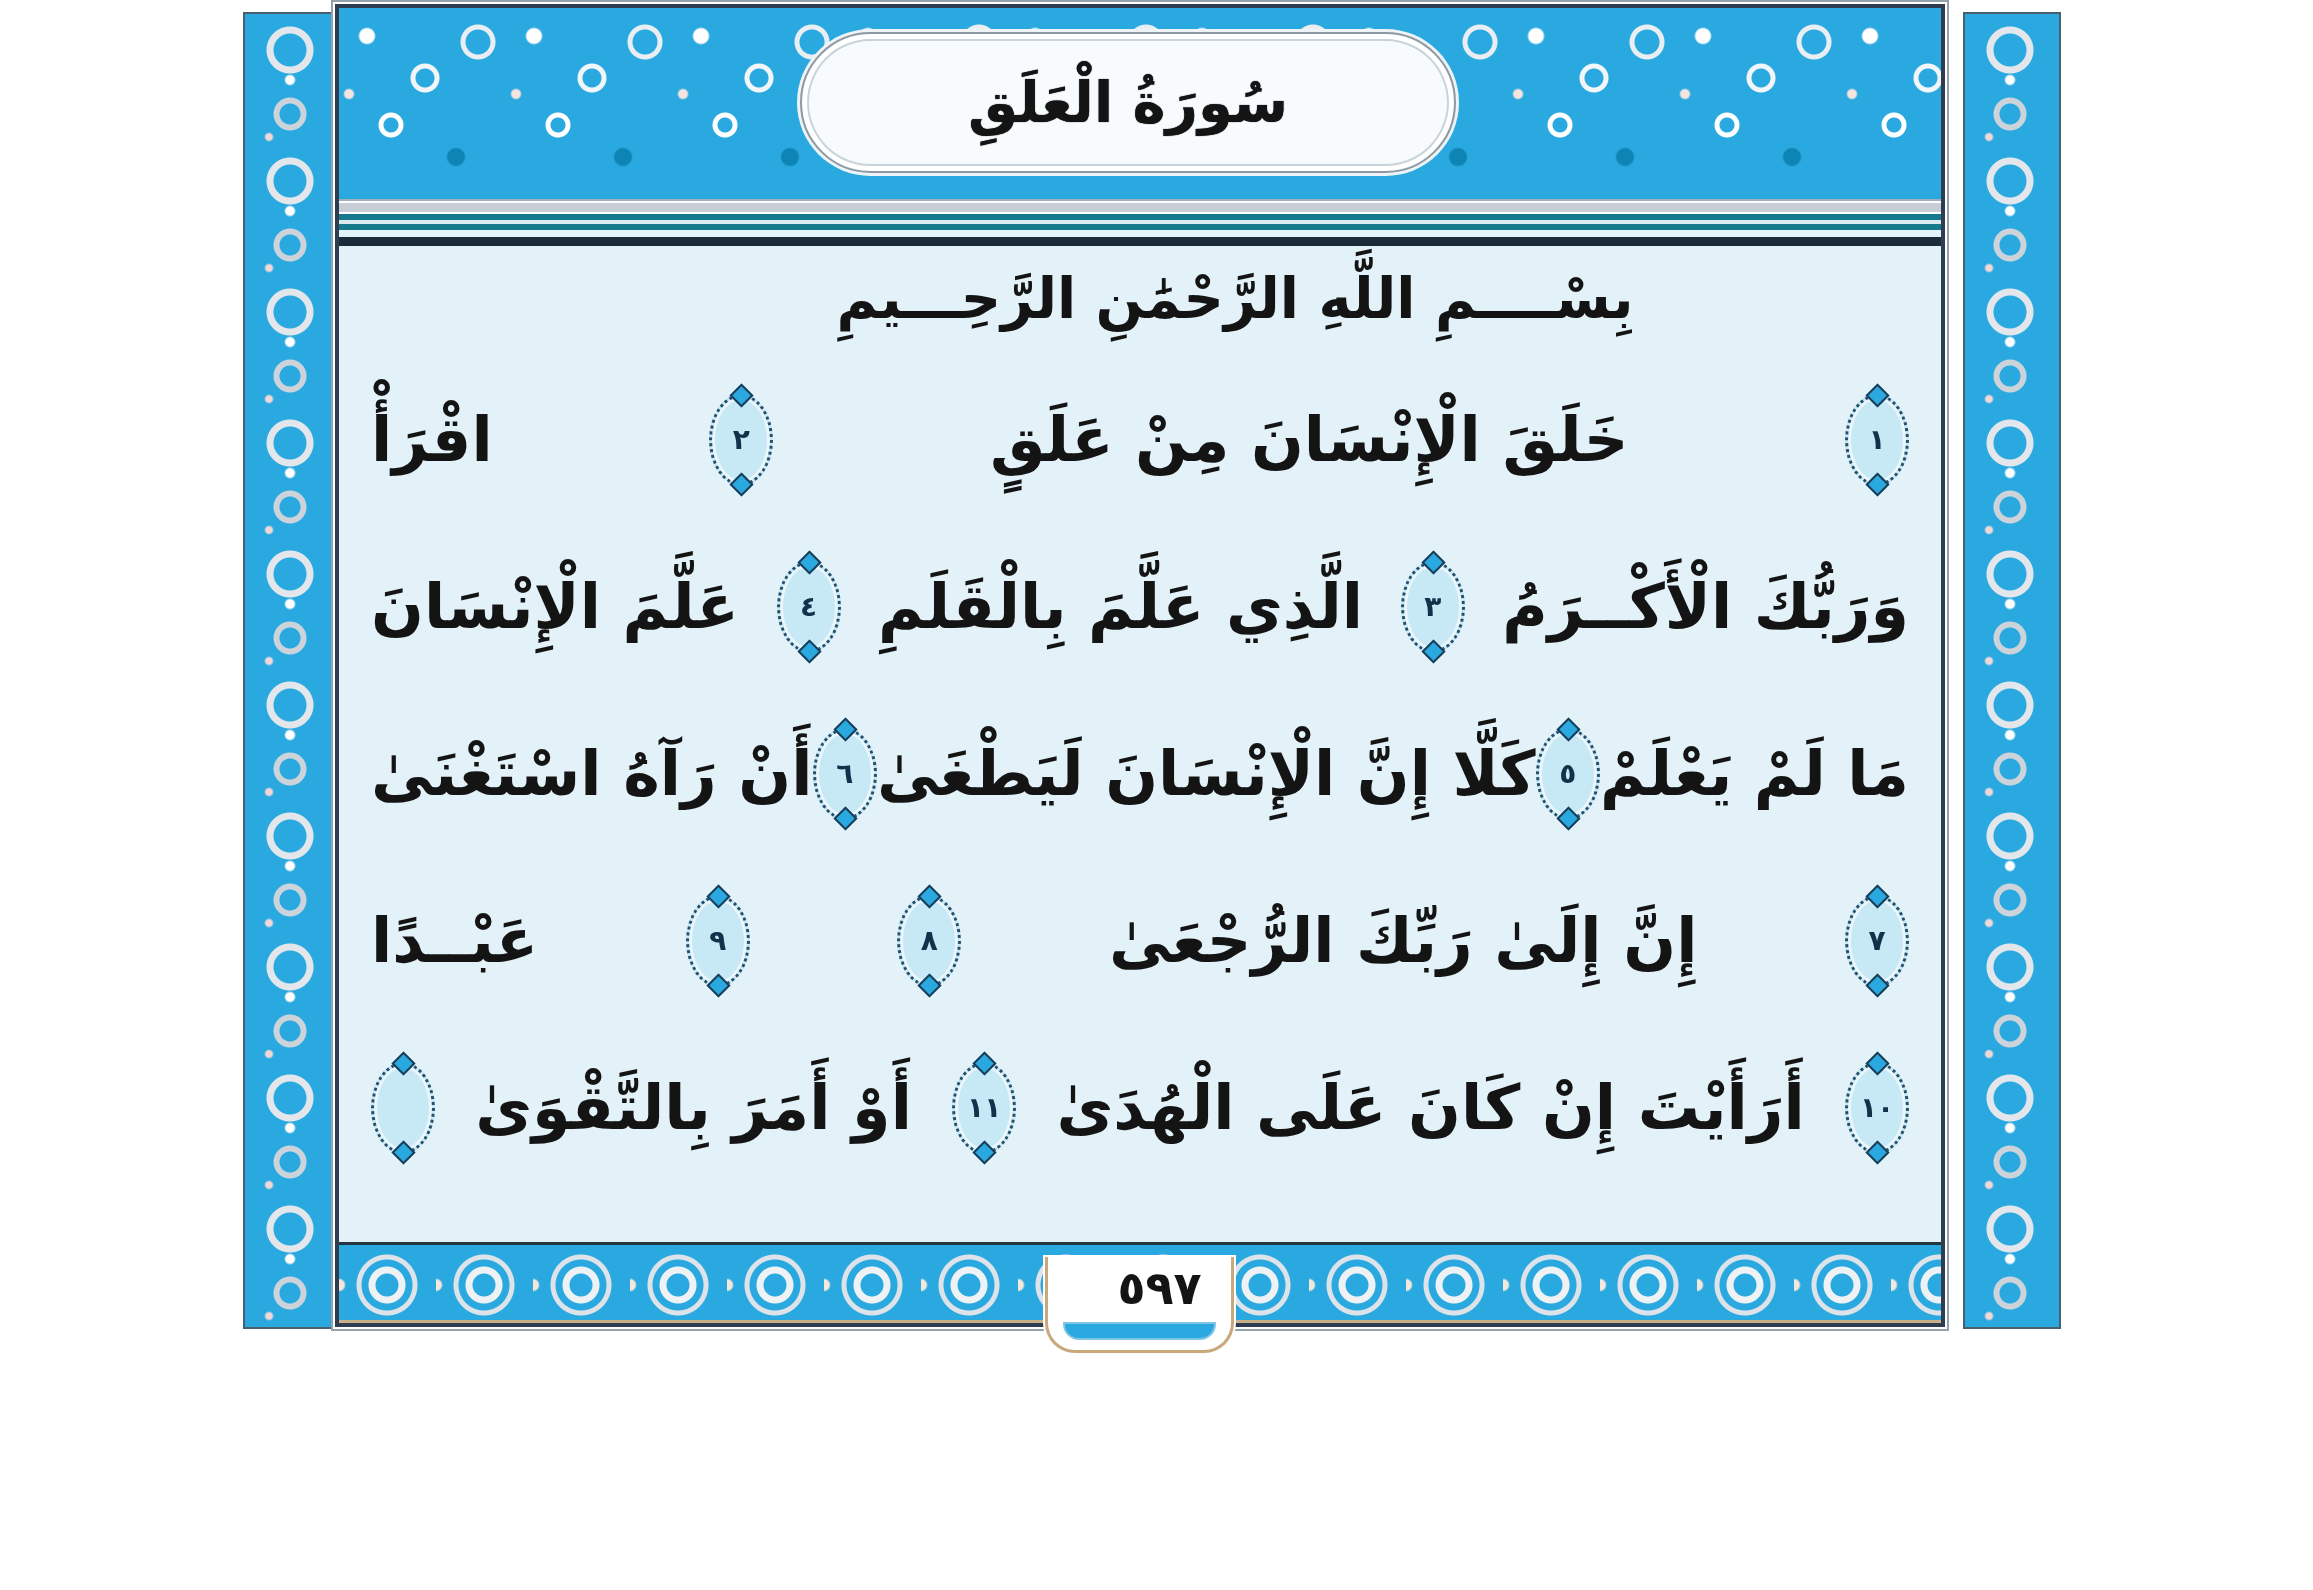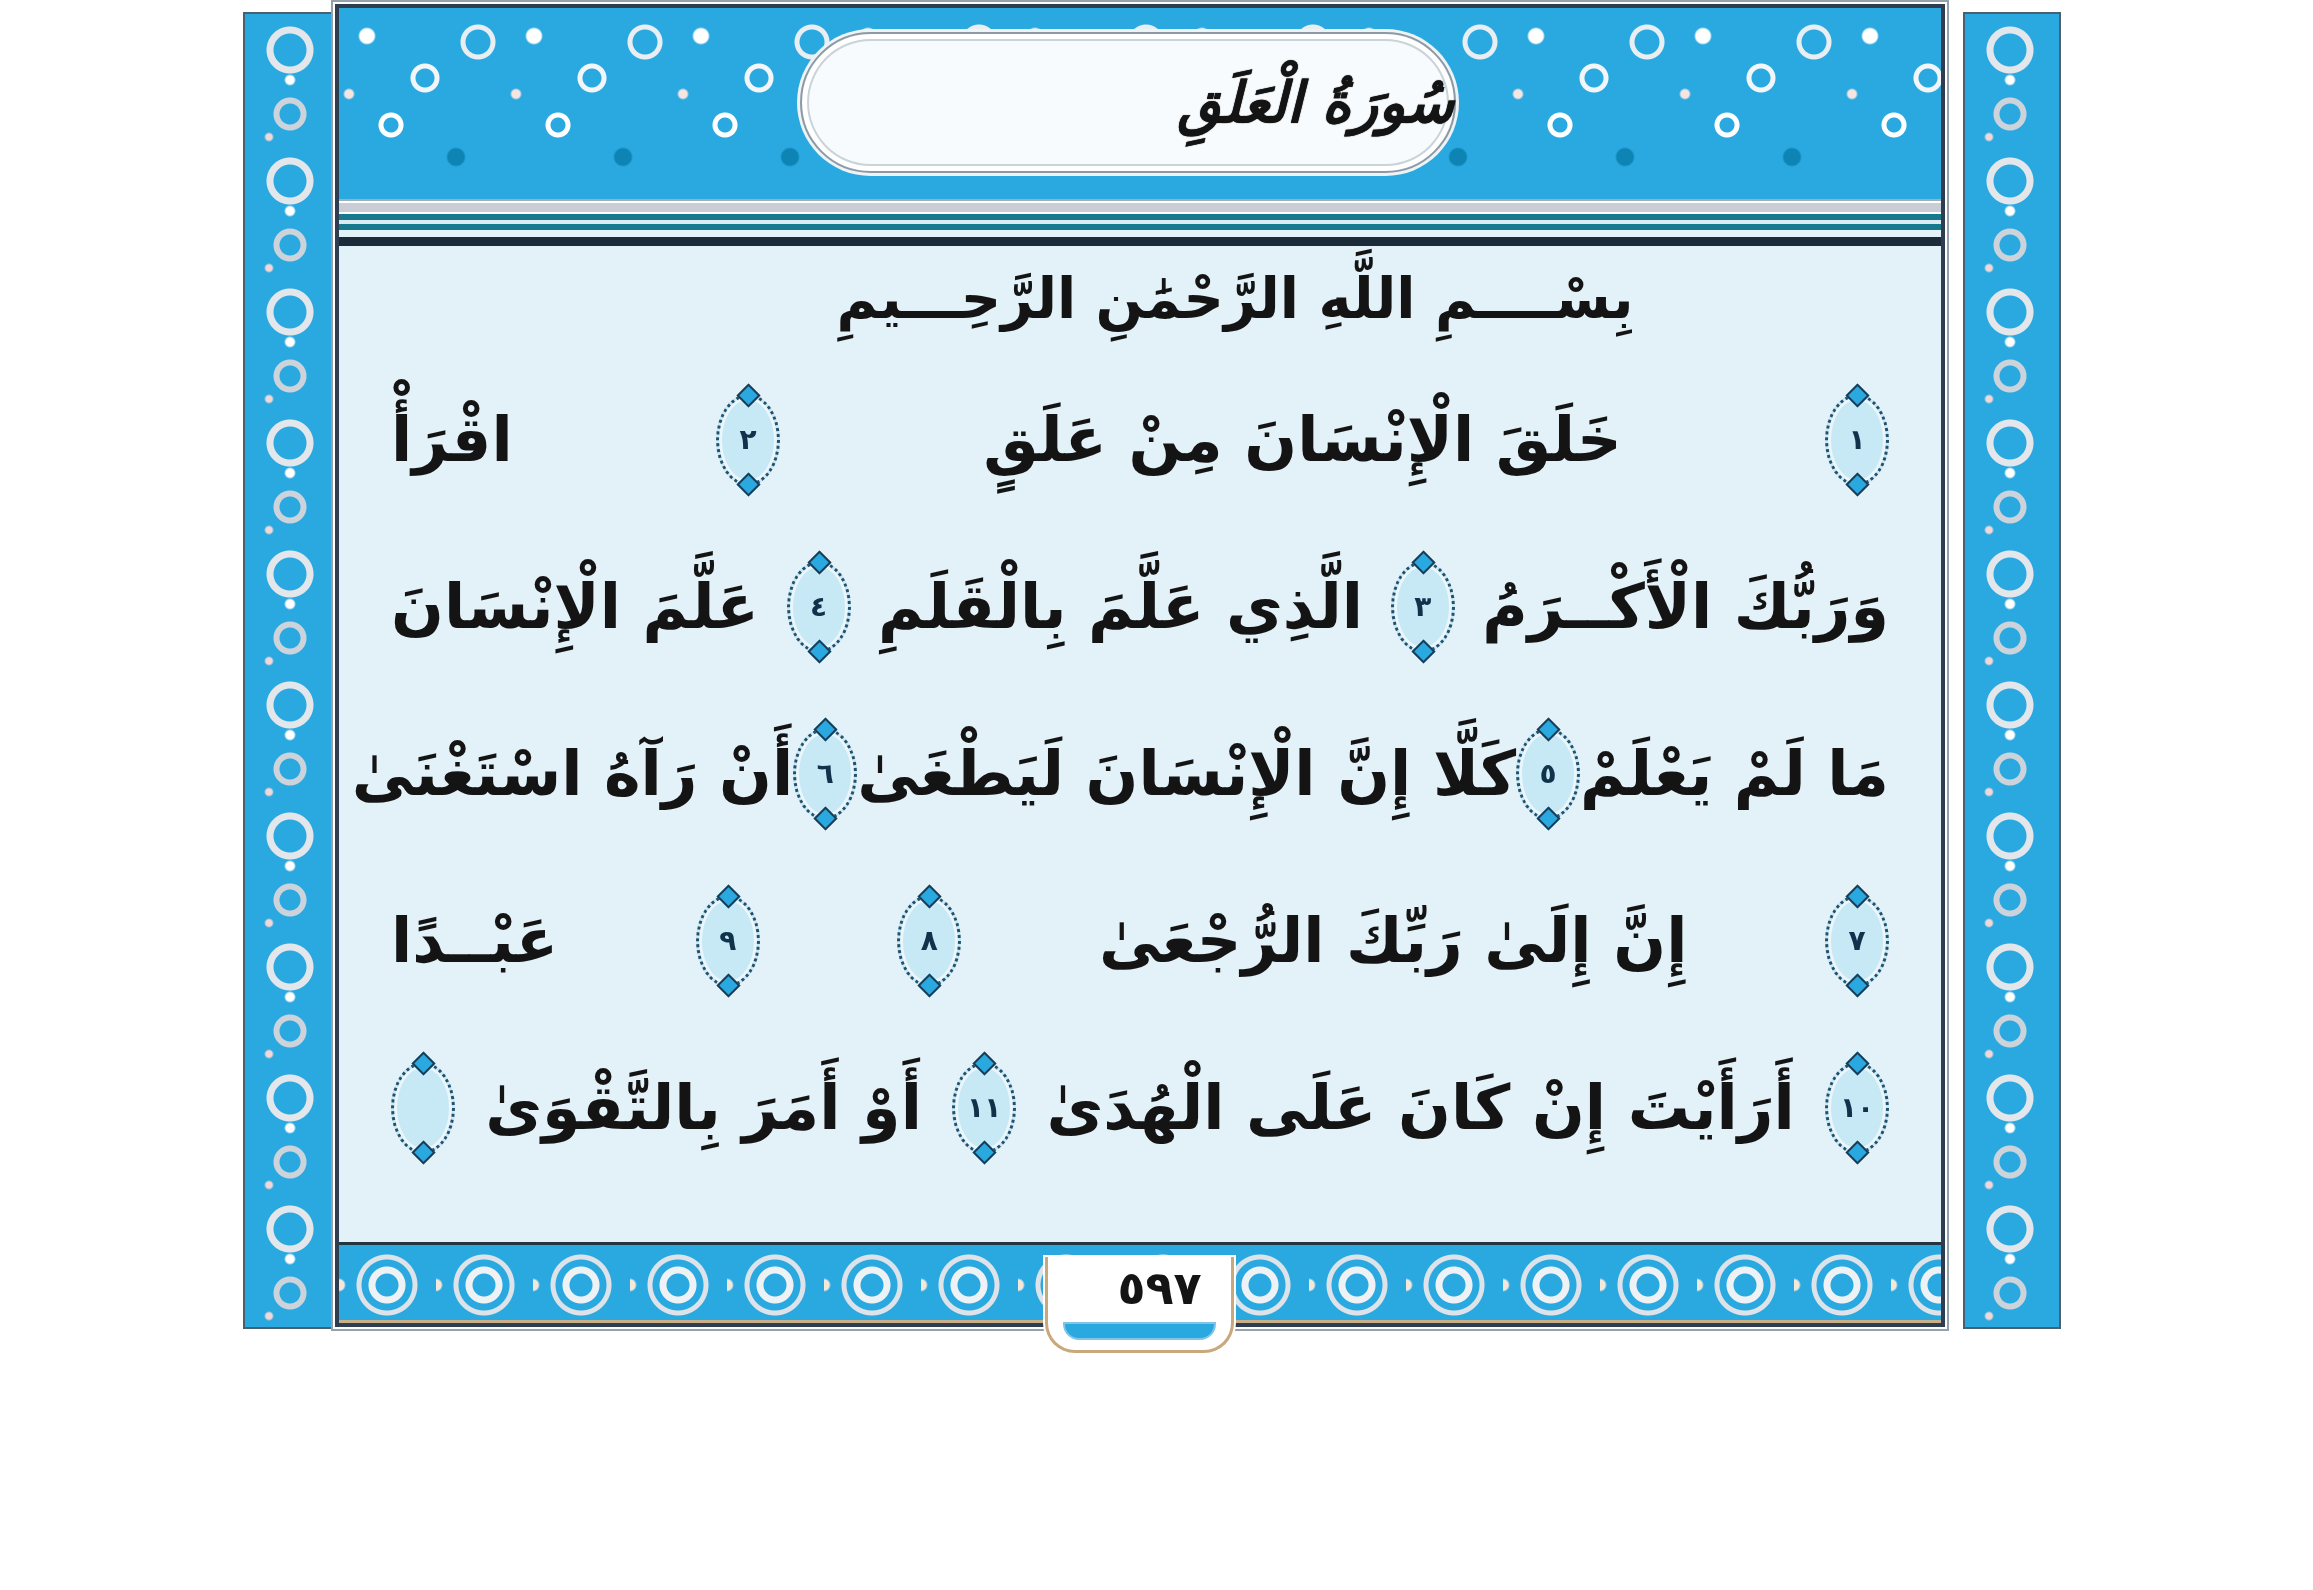--- a/index.html
+++ b/index.html
@@ -51,40 +51,40 @@
       radial-gradient(circle at 117px 149px, var(--border_cyan_dark) 8px, rgba(255,255,255,0) 10px),
       radial-gradient(circle at 10px 86px, #f6e4e0 4px, rgba(255,255,255,0) 6px);
     background-size:167px 175px;
     border-bottom:2px solid #9fb0ba;
   }
   .cartouche{
     position:absolute;left:50%;top:24px;width:652px;height:137px;margin-left:-340px;
     background:var(--cartouche_bg);
     border:2px solid #8d9aa6;border-radius:72px;
     box-shadow:inset 0 0 0 5px #ffffff, inset 0 0 0 7px #c9d4da, 0 0 0 3px #eef3f6;
-    display:flex;align-items:center;justify-content:flex-end;font-style:italic;
+    display:flex;align-items:center;justify-content:center;
   }
   .surah-title{
     font-size:56px;font-weight:bold;letter-spacing:1px;
     text-shadow:0 0 1px #000;
   }
 
   
   .rules div{width:100%;}
   .rule-silver{height:9px;background:var(--silver);border-top:2px solid #ffffff;border-bottom:2px solid #ffffff;}
   .rule-teal-a{height:6px;background:var(--rule_teal);}
   .rule-gap{height:4px;background:#dcebf2;}
   .rule-teal-b{height:6px;background:var(--rule_teal);}
   .rule-light{height:7px;background:var(--page_bg);}
   .rule-navy{height:9px;background:#1c2b3a;}
 
   
   .text-area{
     position:absolute;left:0;right:0;top:233px;bottom:81px;
-    padding:0 52px;box-sizing:border-box;direction:rtl;overflow:hidden;
+    padding:0 32px;box-sizing:border-box;direction:rtl;overflow:hidden;
   }
   .basmala-row{height:115px;display:flex;align-items:center;justify-content:center;}
   .basmala{font-size:56px;font-weight:bold;position:relative;left:95px;white-space:nowrap;}
   .verse-line{
     height:167px;display:flex;align-items:center;justify-content:space-between;
     direction:rtl;
   }
   .vt{font-size:62px;font-weight:bold;white-space:nowrap;line-height:1;}
   .vm{
     flex:0 0 auto;width:58px;height:86px;border-radius:50%;

